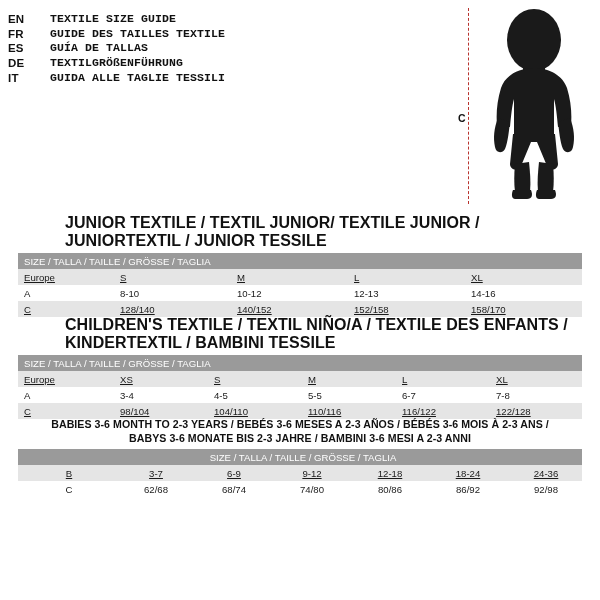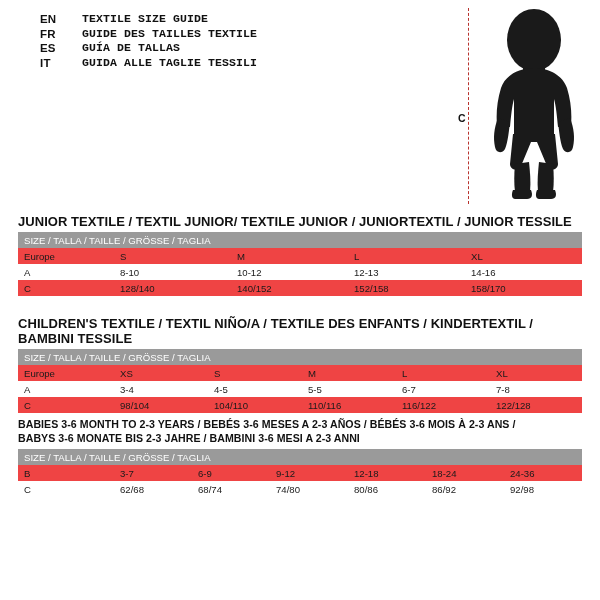--- a/index.html
+++ b/index.html
@@ -18,21 +18,21 @@
   .page {
     width: 600px;
     height: 600px;
     position: relative;
     box-sizing: border-box;
   }
 
   
   .header {
     position: absolute;
-    left: 40px;
+    left: 8px;
     top: 12px;
     width: 420px;
   }
   .header-row {
     display: flex;
     align-items: flex-start;
     line-height: 1.28;
   }
   .lang-code {
     width: 42px;
@@ -76,24 +76,25 @@
     padding: 1px 2px;
   }
   .fig-svg {
     position: absolute;
     left: 34px;
     top: 0px;
   }
 
   
   .section-title {
-    font-size: 13px;
+    font-size: 16px;
     font-weight: bold;
     color: #111;
     letter-spacing: 0.05px;
+    margin-left: 47px;
   }
   .sub-note {
     font-size: 10.6px;
     font-weight: bold;
     color: #111;
     letter-spacing: 0.05px;
     line-height: 1.3;
   }
 
   table.sizes {
@@ -109,34 +110,35 @@
     vertical-align: middle;
     border: none;
   }
   tr.head td {
     background: #9a9a9a;
     color: #ffffff;
     font-size: 9.6px;
     font-weight: normal;
   }
   tr.shaded td {
-    background: #ef4444;
+    background: #e5e5e5;
+    text-decoration: underline;
   }
   tr.plain td {
     background: #ffffff;
   }
 
   .block {
     position: absolute;
     left: 18px;
     width: 564px;
   }
   #block-junior { top: 214px; }
   #block-children { top: 316px; }
-  #block-babies { top: 418px; }
+  #block-babies { top: 418px; text-align: center; }
 
   
   .legend {
     position: absolute;
     left: 22px;
     top: 527px;
     width: 560px;
   }
   .legend div {
     font-size: 10.2px;
@@ -156,20 +158,24 @@
       <span class="lang-code">EN</span>
       <span class="lang-title">TEXTILE SIZE GUIDE</span>
     </div>
     <div class="header-row">
       <span class="lang-code">FR</span>
       <span class="lang-title">GUIDE DES TAILLES TEXTILE</span>
     </div>
     <div class="header-row">
       <span class="lang-code">ES</span>
       <span class="lang-title">GUÍA DE TALLAS</span>
+    </div>
+    <div class="header-row">
+      <span class="lang-code">DE</span>
+      <span class="lang-title">TEXTILGRÖßENFÜHRUNG</span>
     </div>
     <div class="header-row">
       <span class="lang-code">IT</span>
       <span class="lang-title">GUIDA ALLE TAGLIE TESSILI</span>
     </div>
   </div>
 
   <div class="figure-area">
     <div class="dash-line"></div>
     <div class="c-label">C</div>

